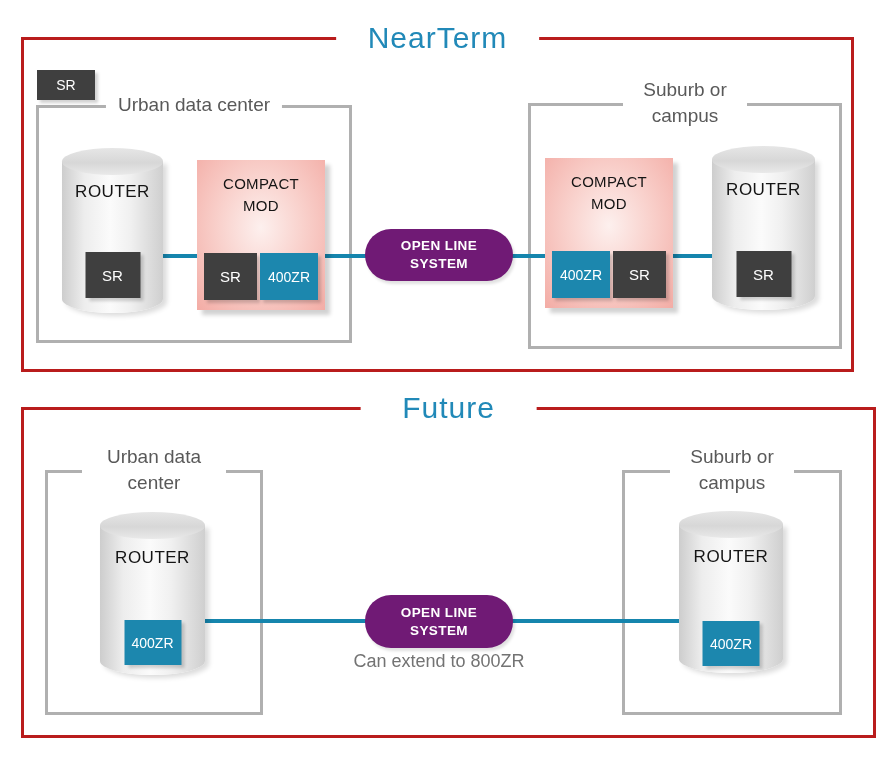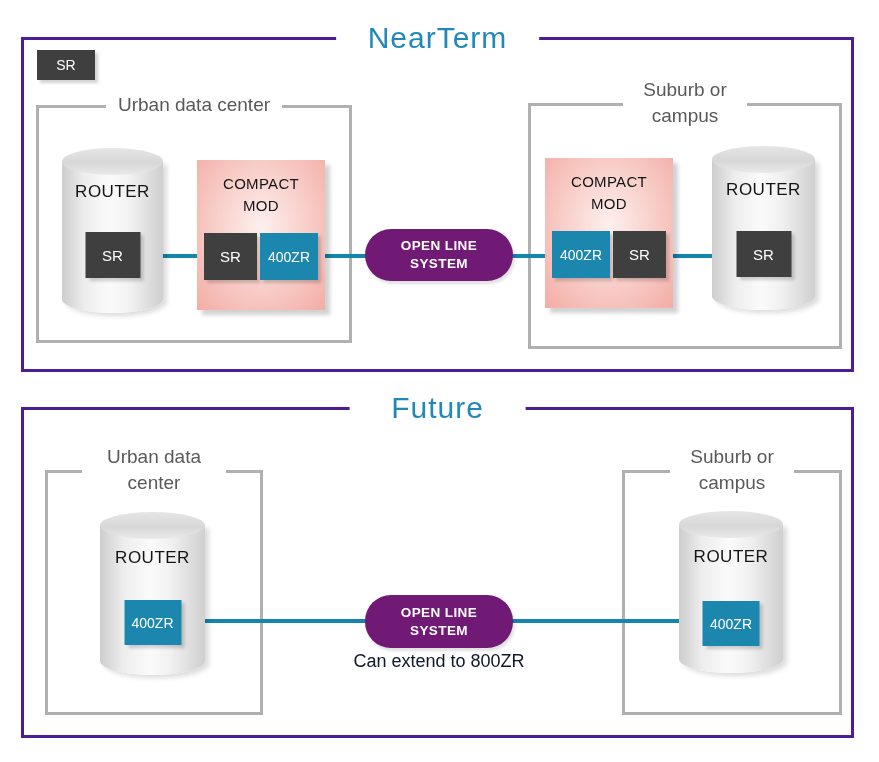--- a/index.html
+++ b/index.html
@@ -2,21 +2,21 @@
 <html><head>
 <meta charset="utf-8">
 <style>
   html,body{margin:0;padding:0;background:#fff;}
   #stage{
     position:relative;width:879px;height:762px;background:#fff;
     font-family:"Liberation Sans",sans-serif;overflow:hidden;
   }
 
   
-  .outer-box{position:absolute;border:3px solid #4c1d95;background:transparent;}
+  .outer-box{position:absolute;border:3px solid #b91c1c;background:transparent;}
   .section-title{
     position:absolute;left:50%;top:-3px;transform:translate(-50%,-50%);
     background:#fff;color:#2189b8;font-size:30px;font-weight:300;
     letter-spacing:1px;white-space:nowrap;padding:0 32px;line-height:1.1;
   }
 
   
   .zone-box{position:absolute;border:3px solid #b0b0b0;z-index:1;}
   .zone-label{
     position:absolute;left:50%;top:-3px;transform:translate(-50%,-50%);
@@ -46,21 +46,21 @@
     z-index:2;
   }
   .cyl-label{
     position:absolute;top:34px;left:0;width:100%;text-align:center;
     color:#141414;font-size:17px;letter-spacing:0.5px;z-index:3;
   }
 
   
   .badge-dark,.badge-teal{
     display:flex;align-items:center;justify-content:center;
-    color:#fff;z-index:3;box-shadow:3px 3px 3px rgba(0,0,0,0.18);
+    color:#fff;z-index:3;box-shadow:3px 3px 3px rgba(0,0,0,0.18);margin-top:20px;
   }
   .badge-dark{background:#3f3f3f;}
   .badge-teal{background:#1c87ae;}
   .cyl .badge-dark,.cyl .badge-teal{
     position:absolute;left:50%;transform:translateX(-50%);
     width:55px;height:46px;font-size:15px;
   }
 
   
   .compact{
@@ -89,21 +89,21 @@
   .pill span{
     width:104px;color:#fff;font-size:13.5px;font-weight:bold;
     letter-spacing:0.4px;line-height:1.3;text-align:center;
   }
 
   
   .line{position:absolute;height:4px;background:#1585ad;z-index:2;}
 
   
   .note{
-    position:absolute;color:#0f172a;font-size:18px;white-space:nowrap;
+    position:absolute;color:#737373;font-size:18px;white-space:nowrap;
     transform:translateX(-50%);z-index:3;
   }
 </style>
 </head>
 <body>
 
 <div id="stage">
 
   <div class="outer-box" style="left:21px;top:37px;width:827px;height:329px;">
     <div class="section-title">NearTerm</div>
@@ -154,21 +154,21 @@
     </div>
   </div>
 
   <div class="cyl" style="left:712px;top:146px;width:103px;height:164px;">
     <div class="cyl-body"></div>
     <div class="cyl-top"></div>
     <div class="cyl-label">ROUTER</div>
     <div class="badge-dark" style="top:85px;">SR</div>
   </div>
 
-  <div class="outer-box" style="left:21px;top:407px;width:827px;height:325px;">
+  <div class="outer-box" style="left:21px;top:407px;width:827px;height:325px;padding-left:22px;">
     <div class="section-title" style="padding:0 42px;">Future</div>
   </div>
 
   <div class="line" style="left:204px;top:619px;width:476px;"></div>
 
   <div class="zone-box" style="left:45px;top:470px;width:212px;height:239px;">
     <div class="zone-label two-line">Urban data center</div>
   </div>
 
   <div class="cyl" style="left:100px;top:512px;width:105px;height:163px;">

